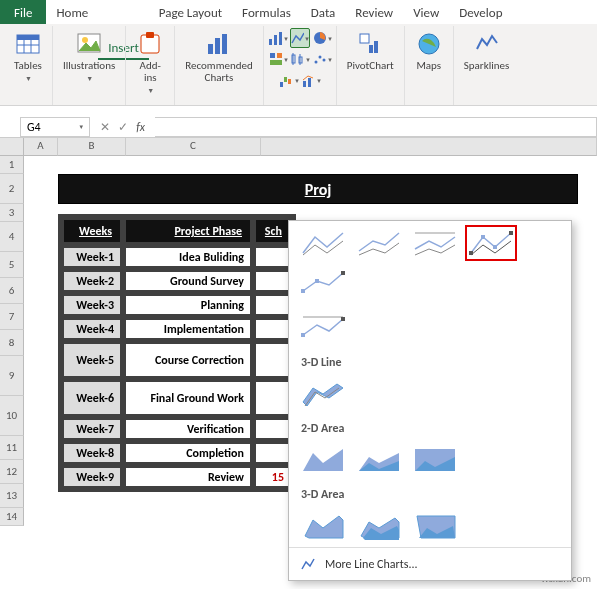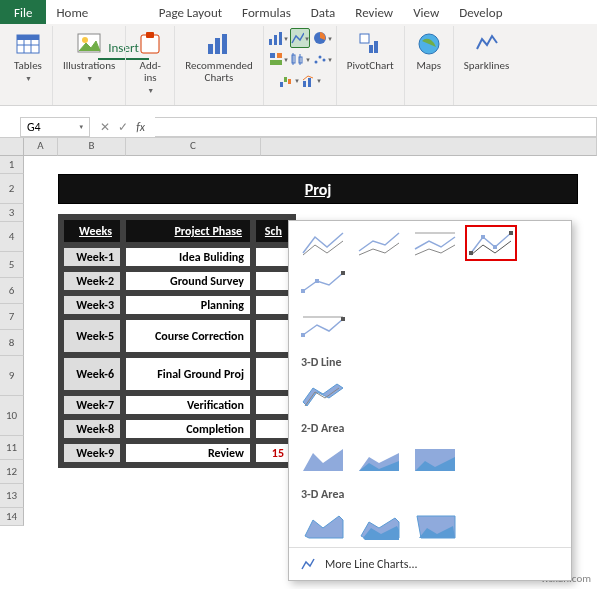--- a/index.html
+++ b/index.html
@@ -325,27 +325,32 @@
           <td class="wk" style="height:24px">Week-2</td>
                   <td class="ph" style="height:24px">Ground Survey</td>
                   <td class="sch" style="height:24px"></td>
         </tr>
         <tr>
           <td class="wk" style="height:24px">Week-3</td>
                   <td class="ph" style="height:24px">Planning</td>
                   <td class="sch" style="height:24px"></td>
         </tr>
         <tr>
+          <td class="wk" style="height:24px">Week-4</td>
+                  <td class="ph" style="height:24px">Implementation</td>
+                  <td class="sch" style="height:24px"></td>
+        </tr>
+        <tr>
           <td class="wk" style="height:38px">Week-5</td>
                   <td class="ph" style="height:38px">Course Correction</td>
                   <td class="sch" style="height:38px"></td>
         </tr>
         <tr>
           <td class="wk" style="height:38px">Week-6</td>
-                  <td class="ph" style="height:38px">Final Ground Proj</td>
+                  <td class="ph" style="height:38px">Final Ground Work</td>
                   <td class="sch" style="height:38px"></td>
         </tr>
         <tr>
           <td class="wk" style="height:24px">Week-7</td>
                   <td class="ph" style="height:24px">Verification</td>
                   <td class="sch" style="height:24px"></td>
         </tr>
         <tr>
           <td class="wk" style="height:24px">Week-8</td>
                   <td class="ph" style="height:24px">Completion</td>

